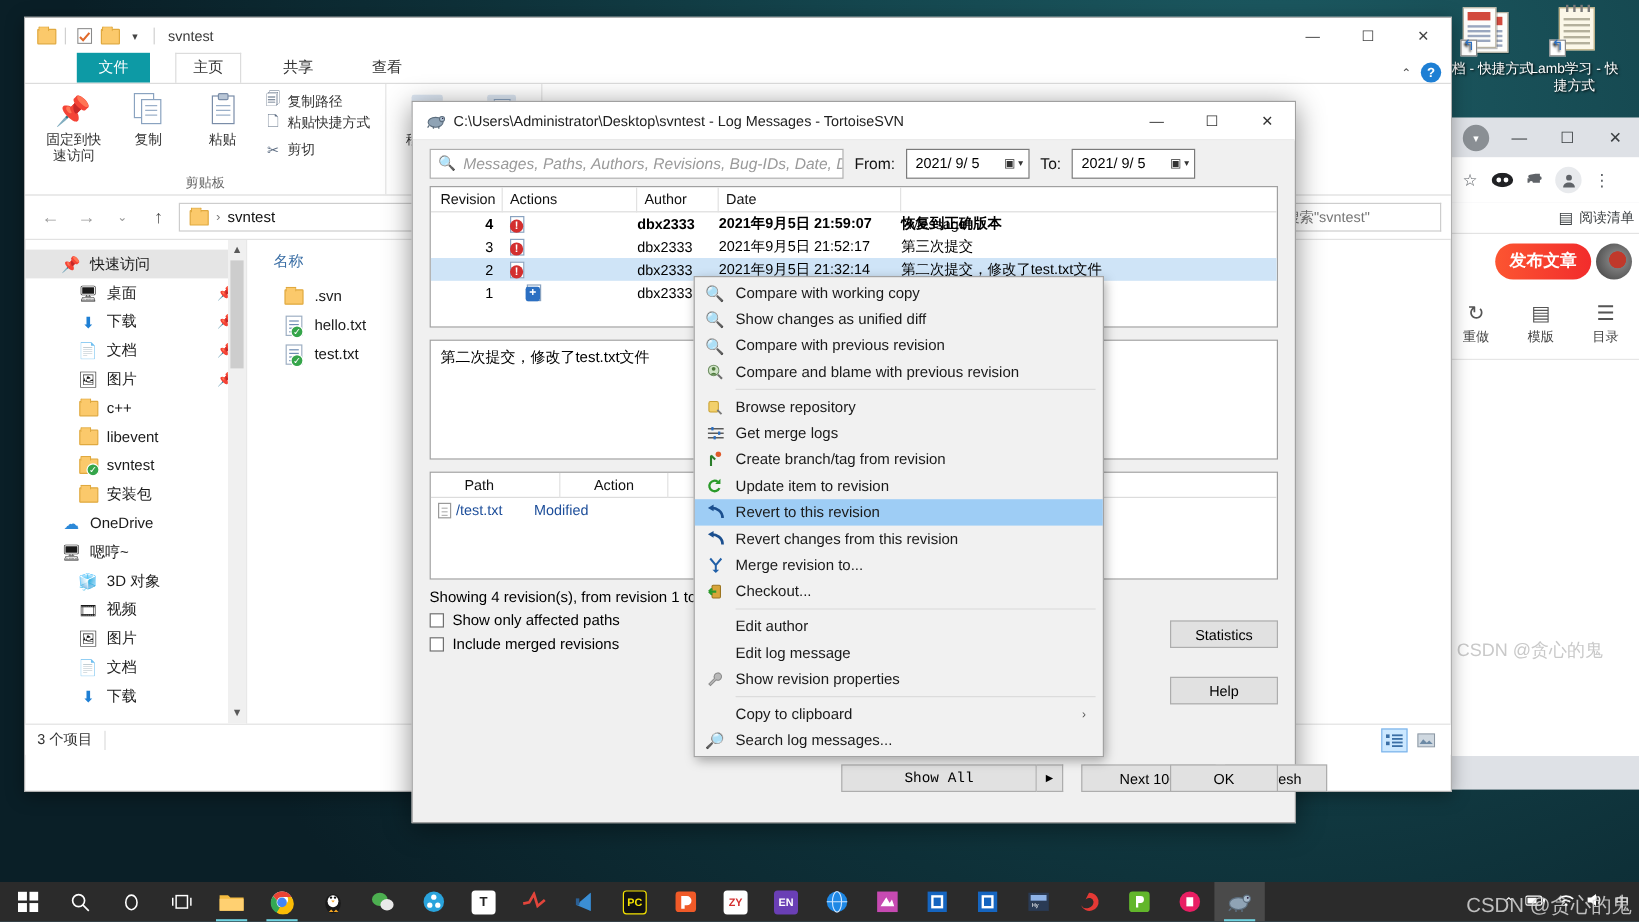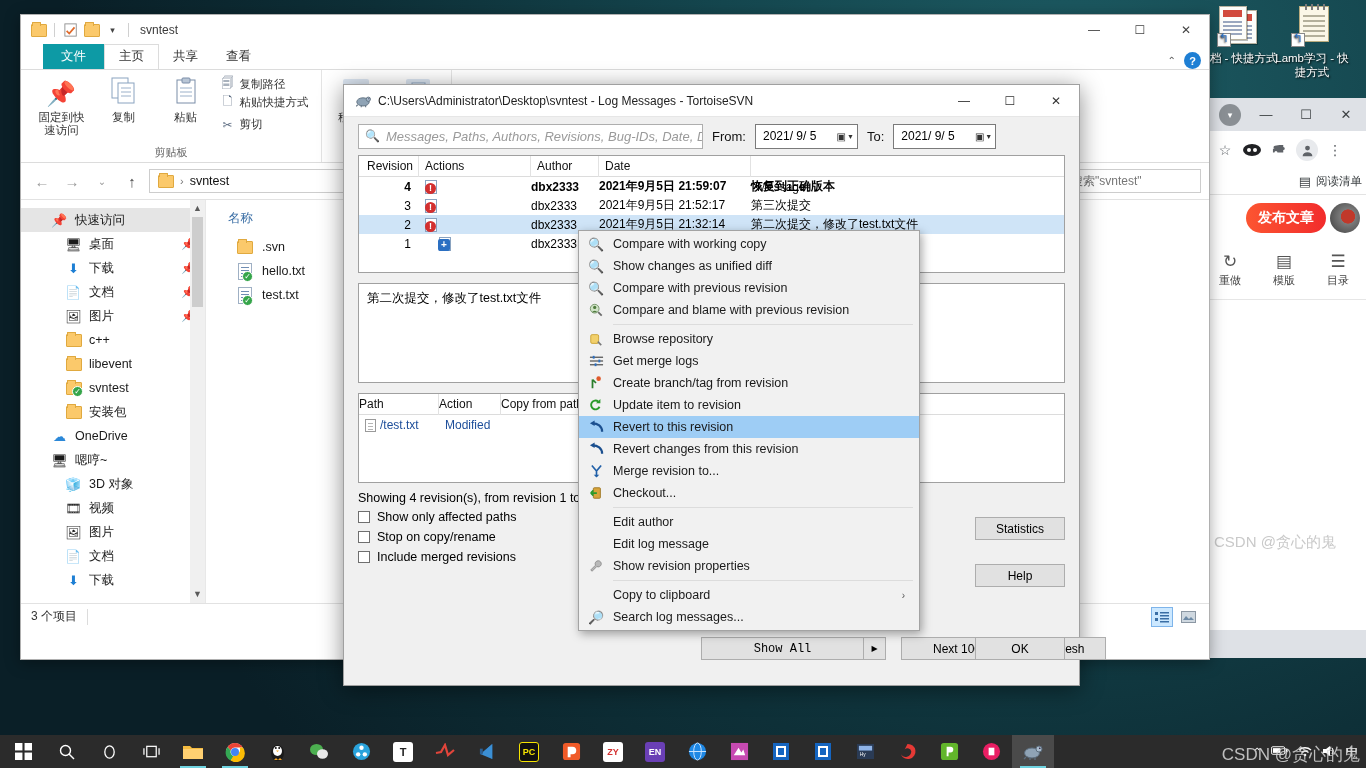--- a/index.html
+++ b/index.html
@@ -62,21 +62,21 @@
   #exp-title { height:30px; display:flex; align-items:center; background:#fff; }
   #exp-qat { display:flex; align-items:center; gap:4px; padding-left:9px; }
   .qat-ic { width:17px;height:15px;display:flex;align-items:center;justify-content:center; }
   .folder-ic { width:16px;height:13px;background:#fbc96b; border:1px solid #e0a93f; border-radius:1px; position:relative;}
   .folder-ic:before{content:"";position:absolute;left:0;top:-3px;width:7px;height:3px;background:#fbc96b;border:1px solid #e0a93f;border-bottom:none;border-radius:1px 1px 0 0;}
   .qat-sep { width:1px;height:14px;background:#d0d0d0;margin:0 3px; }
   #exp-title-text { margin-left:8px; font-size:12px; color:#3a3a3a; }
   #exp-winctrls { margin-left:auto; display:flex; }
   #exp-winctrls div { width:46px;height:30px;display:flex;align-items:center;justify-content:center;color:#444;font-size:12px;}
   #exp-ribbon-tabs { height:24px; display:flex; align-items:flex-end; background:#fff; padding-left:22px; font-size:12.5px;}
-  .rb-tab { padding:3px 14px 4px; color:#333; }
+  .rb-tab { padding:3px 14px 4px; color:#333;margin-left:21px; }
   .rb-tab.file { background:#0d9aa5; color:#fff; padding:4px 18px; }
   .rb-tab.active { border:1px solid #dcdcdc; border-bottom:1px solid #fff; background:#fff; position:relative; top:1px;}
   #rb-right { margin-left:auto; display:flex; align-items:center; gap:8px; padding-right:8px; color:#555;}
   #rb-help { width:17px;height:17px;border-radius:50%;background:#1e7fd4;color:#fff;display:flex;align-items:center;justify-content:center;font-size:11px;font-weight:bold;}
   #exp-ribbon { height:94px; background:#fff; border-top:1px solid #dcdcdc; border-bottom:1px solid #dcdcdc;
       display:flex; font-size:11.5px; color:#333; overflow:hidden; position:relative;}
   .rb-group { display:flex; flex-direction:column; align-items:center; padding:3px 6px 0; position:relative; }
   .rb-group + .rb-group { border-left:1px solid #e4e4e4; }
   .rb-group .gname { margin-top:auto; color:#666; font-size:11px; padding-bottom:2px;}
   .rb-items { display:flex; align-items:flex-start; gap:6px; }
@@ -146,21 +146,21 @@
   .c-msg { flex:1; }
   .mod-ic { width:12px;height:14px;background:#fff;border:1px solid #8aa3c0; position:relative;}
   .mod-ic:after { content:"!"; position:absolute; left:-1px; top:2px; width:11px;height:11px;border-radius:50%;
       background:#d32f2f;color:#fff;font-size:9px;font-weight:bold;line-height:11px;text-align:center;}
   .add-ic { width:12px;height:14px;background:#fff;border:1px solid #8aa3c0; position:relative;}
   .add-ic:after { content:"+"; position:absolute; left:-2px; top:1px; width:12px;height:12px;border-radius:2px;
       background:#2b6fc2;color:#fff;font-size:10px;font-weight:bold;line-height:11px;text-align:center;}
   #msg-pane { margin:10px 14px 0; height:100px; border:1px solid #a0a0a0; background:#fff; padding:6px 8px; font-size:12.5px; color:#000;}
   #path-pane { margin:10px 14px 0; height:90px; border:1px solid #a0a0a0; background:#fff; overflow:hidden;}
   #path-header { display:flex; height:21px; border-bottom:1px solid #dcdcdc; font-size:12px; color:#111; align-items:center;}
-  #path-header div { padding-left:0; border-right:1px solid #e2e2e2; height:21px; line-height:21px;}
+  #path-header div { padding-left:0; border-right:1px solid #e2e2e2; height:21px; line-height:21px;margin-left:28px;}
   .path-row { display:flex; height:20px; align-items:center; font-size:12px; color:#1d4e9a;}
   .p-path { width:80px; display:flex; align-items:center; gap:4px; padding-left:6px;}
   .p-act { width:62px; padding-left:6px;}
   .p-copy { flex:1; padding-left:6px;}
   .pathfile-ic { width:11px;height:13px;background:#fff;border:1px solid #9a9a9a;position:relative;}
   .pathfile-ic .l{position:absolute;left:2px;right:2px;height:1px;background:#b5b5b5;}
   #showing-text { margin:8px 14px 2px; font-size:12.5px; color:#000; }
   .chk-row { display:flex; align-items:center; gap:7px; margin:0 14px; height:20px; font-size:12.5px; color:#000;}
   .chk { width:12px;height:12px;border:1px solid #6f6f6f; background:#fff; }
   #svn-bottom { position:absolute; left:0; right:0; bottom:0; height:62px; }
@@ -691,24 +691,20 @@
   </div>
 
   <div id="showing-text">Showing 4 revision(s), from revision 1 to</div>
 
   <div class="chk-row">
     <span class="chk"></span>
     <span>Show only affected paths</span>
   </div>
   <div class="chk-row">
     <span class="chk"></span>
-    <span>Stop on copy/rename</span>
-  </div>
-  <div class="chk-row">
-    <span class="chk"></span>
     <span>Include merged revisions</span>
   </div>
 
   <div id="svn-bottom"></div>
   <div id="showall-btn">
     <div class="main">Show All</div>
     <div class="arrow">▶</div>
   </div>
   <div class="btn" id="next100-btn">Next 100</div>
   <div class="btn" id="refresh-btn">Refresh</div>

